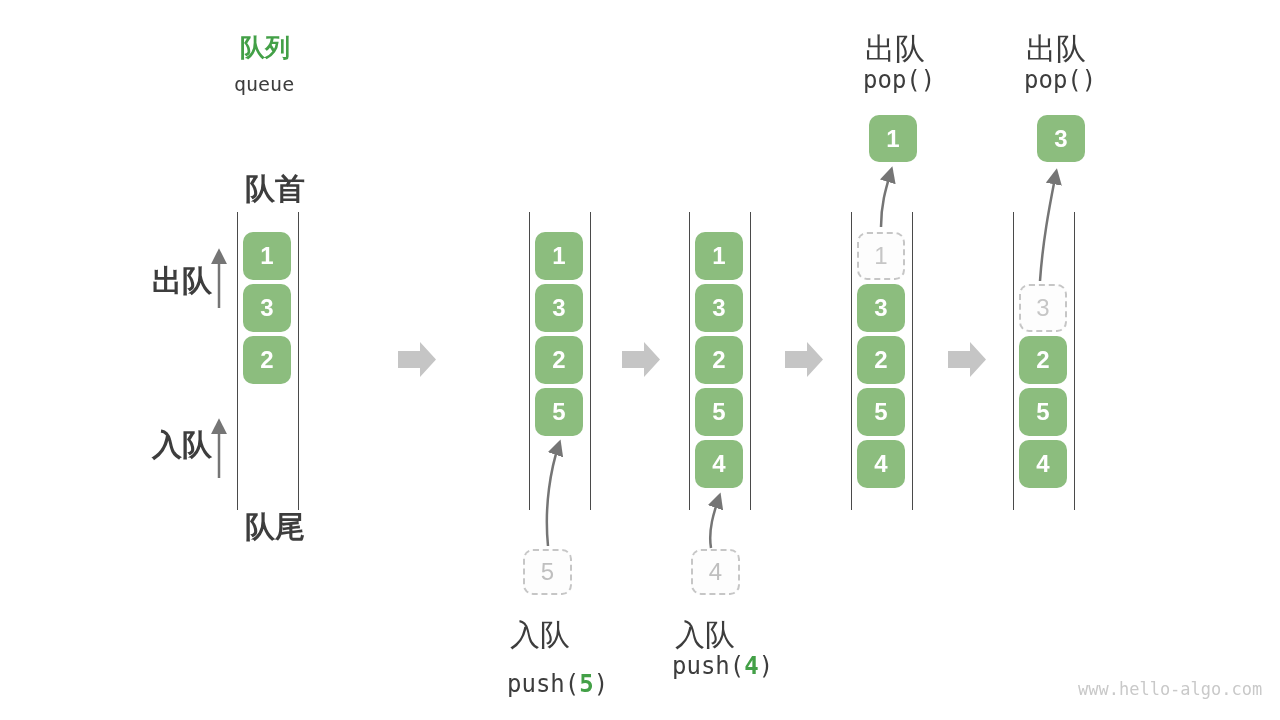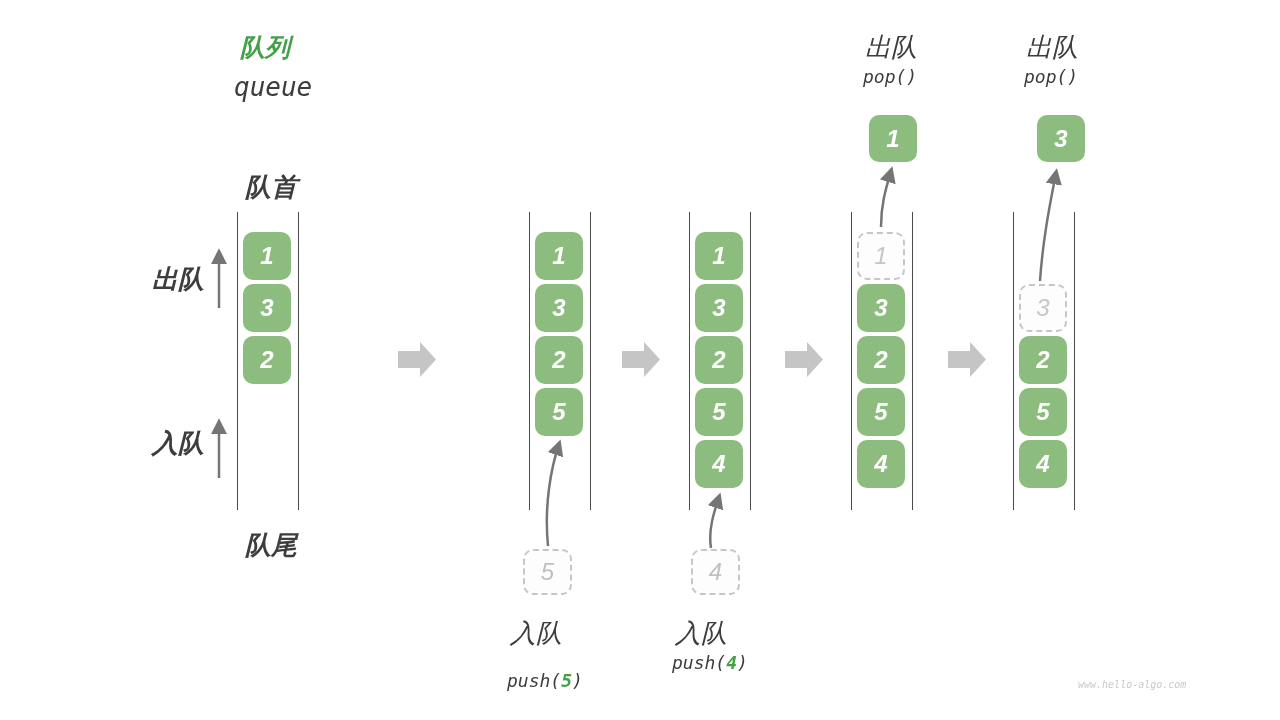--- a/index.html
+++ b/index.html
@@ -8,28 +8,28 @@
     --ink:#3D3D3D;
     --wall:#4A4A4A;
     --ghost:#C6C6C6;
     --arrow-gray:#C5C5C5;
     --line-gray:#757575;
     --watermark:#C9C9C9;
   }
   html,body{margin:0;padding:0;background:#fff;}
   #stage{
     position:relative;width:1280px;height:720px;background:#ffffff;
-    font-family:"Liberation Sans",sans-serif;overflow:hidden;font-style:italic;
+    font-family:"Liberation Sans",sans-serif;overflow:hidden;
   }
   .abs{position:absolute;}
-  .cjk{font-family:"Liberation Sans",sans-serif;color:var(--ink);font-size:26px;line-height:1;}
+  .cjk{font-family:"Liberation Sans",sans-serif;color:var(--ink);font-size:30px;line-height:1;}
   .bold{font-weight:bold;}
-  .mono{font-family:"DejaVu Sans Mono",monospace;color:var(--ink);font-size:18px;line-height:1;}
+  .mono{font-family:"DejaVu Sans Mono",monospace;color:var(--ink);font-size:24px;line-height:1;}
   .title-zh{font-size:25px;font-weight:bold;color:var(--accent-green);}
-  .title-en{font-family:"DejaVu Sans Mono",monospace;font-size:26px;color:var(--ink);}
+  .title-en{font-family:"DejaVu Sans Mono",monospace;font-size:20px;color:var(--ink);}
   .queue-col{
     position:absolute;top:212px;width:60px;height:298px;
     border-left:1.5px solid var(--wall);border-right:1.5px solid var(--wall);
   }
   .qbox{
     position:absolute;left:5px;width:48px;height:48px;box-sizing:border-box;
     border-radius:10px;background:var(--green-box);color:#fff;
     font-size:24px;font-weight:600;
     display:flex;align-items:center;justify-content:center;
   }
@@ -42,34 +42,34 @@
     background:#fdfdfd;border:2px dashed var(--ghost);color:#BFBFBF;
     font-size:24px;display:flex;align-items:center;justify-content:center;
   }
   .popped{
     position:absolute;width:48px;height:47px;border-radius:10px;box-sizing:border-box;
     background:var(--green-box);color:#fff;font-size:24px;font-weight:600;
     display:flex;align-items:center;justify-content:center;
   }
   .arg{color:var(--accent-green);font-weight:bold;}
   .watermark{
-    font-family:"DejaVu Sans Mono",monospace;font-size:10px;color:var(--watermark);
+    font-family:"DejaVu Sans Mono",monospace;font-size:17px;color:var(--watermark);
   }
   svg.overlay{position:absolute;left:0;top:0;pointer-events:none;}
 </style>
 </head>
 <body>
 
 <div id="stage">
 
   <div class="abs title-zh" style="left:240px;top:31px">队列</div>
   <div class="abs title-en" style="left:234px;top:72px">queue</div>
 
   <div class="abs cjk bold" style="left:245px;top:174px">队首</div>
-  <div class="abs cjk bold" style="left:245px;top:532px">队尾</div>
+  <div class="abs cjk bold" style="left:245px;top:512px">队尾</div>
 
   <div class="abs cjk bold" style="left:152px;top:266px">出队</div>
   <div class="abs cjk bold" style="left:152px;top:430px">入队</div>
 
   <div class="queue-col" style="left:237px">
     <div class="qbox s0">1</div>
     <div class="qbox s1">3</div>
     <div class="qbox s2">2</div>
   </div>
 

